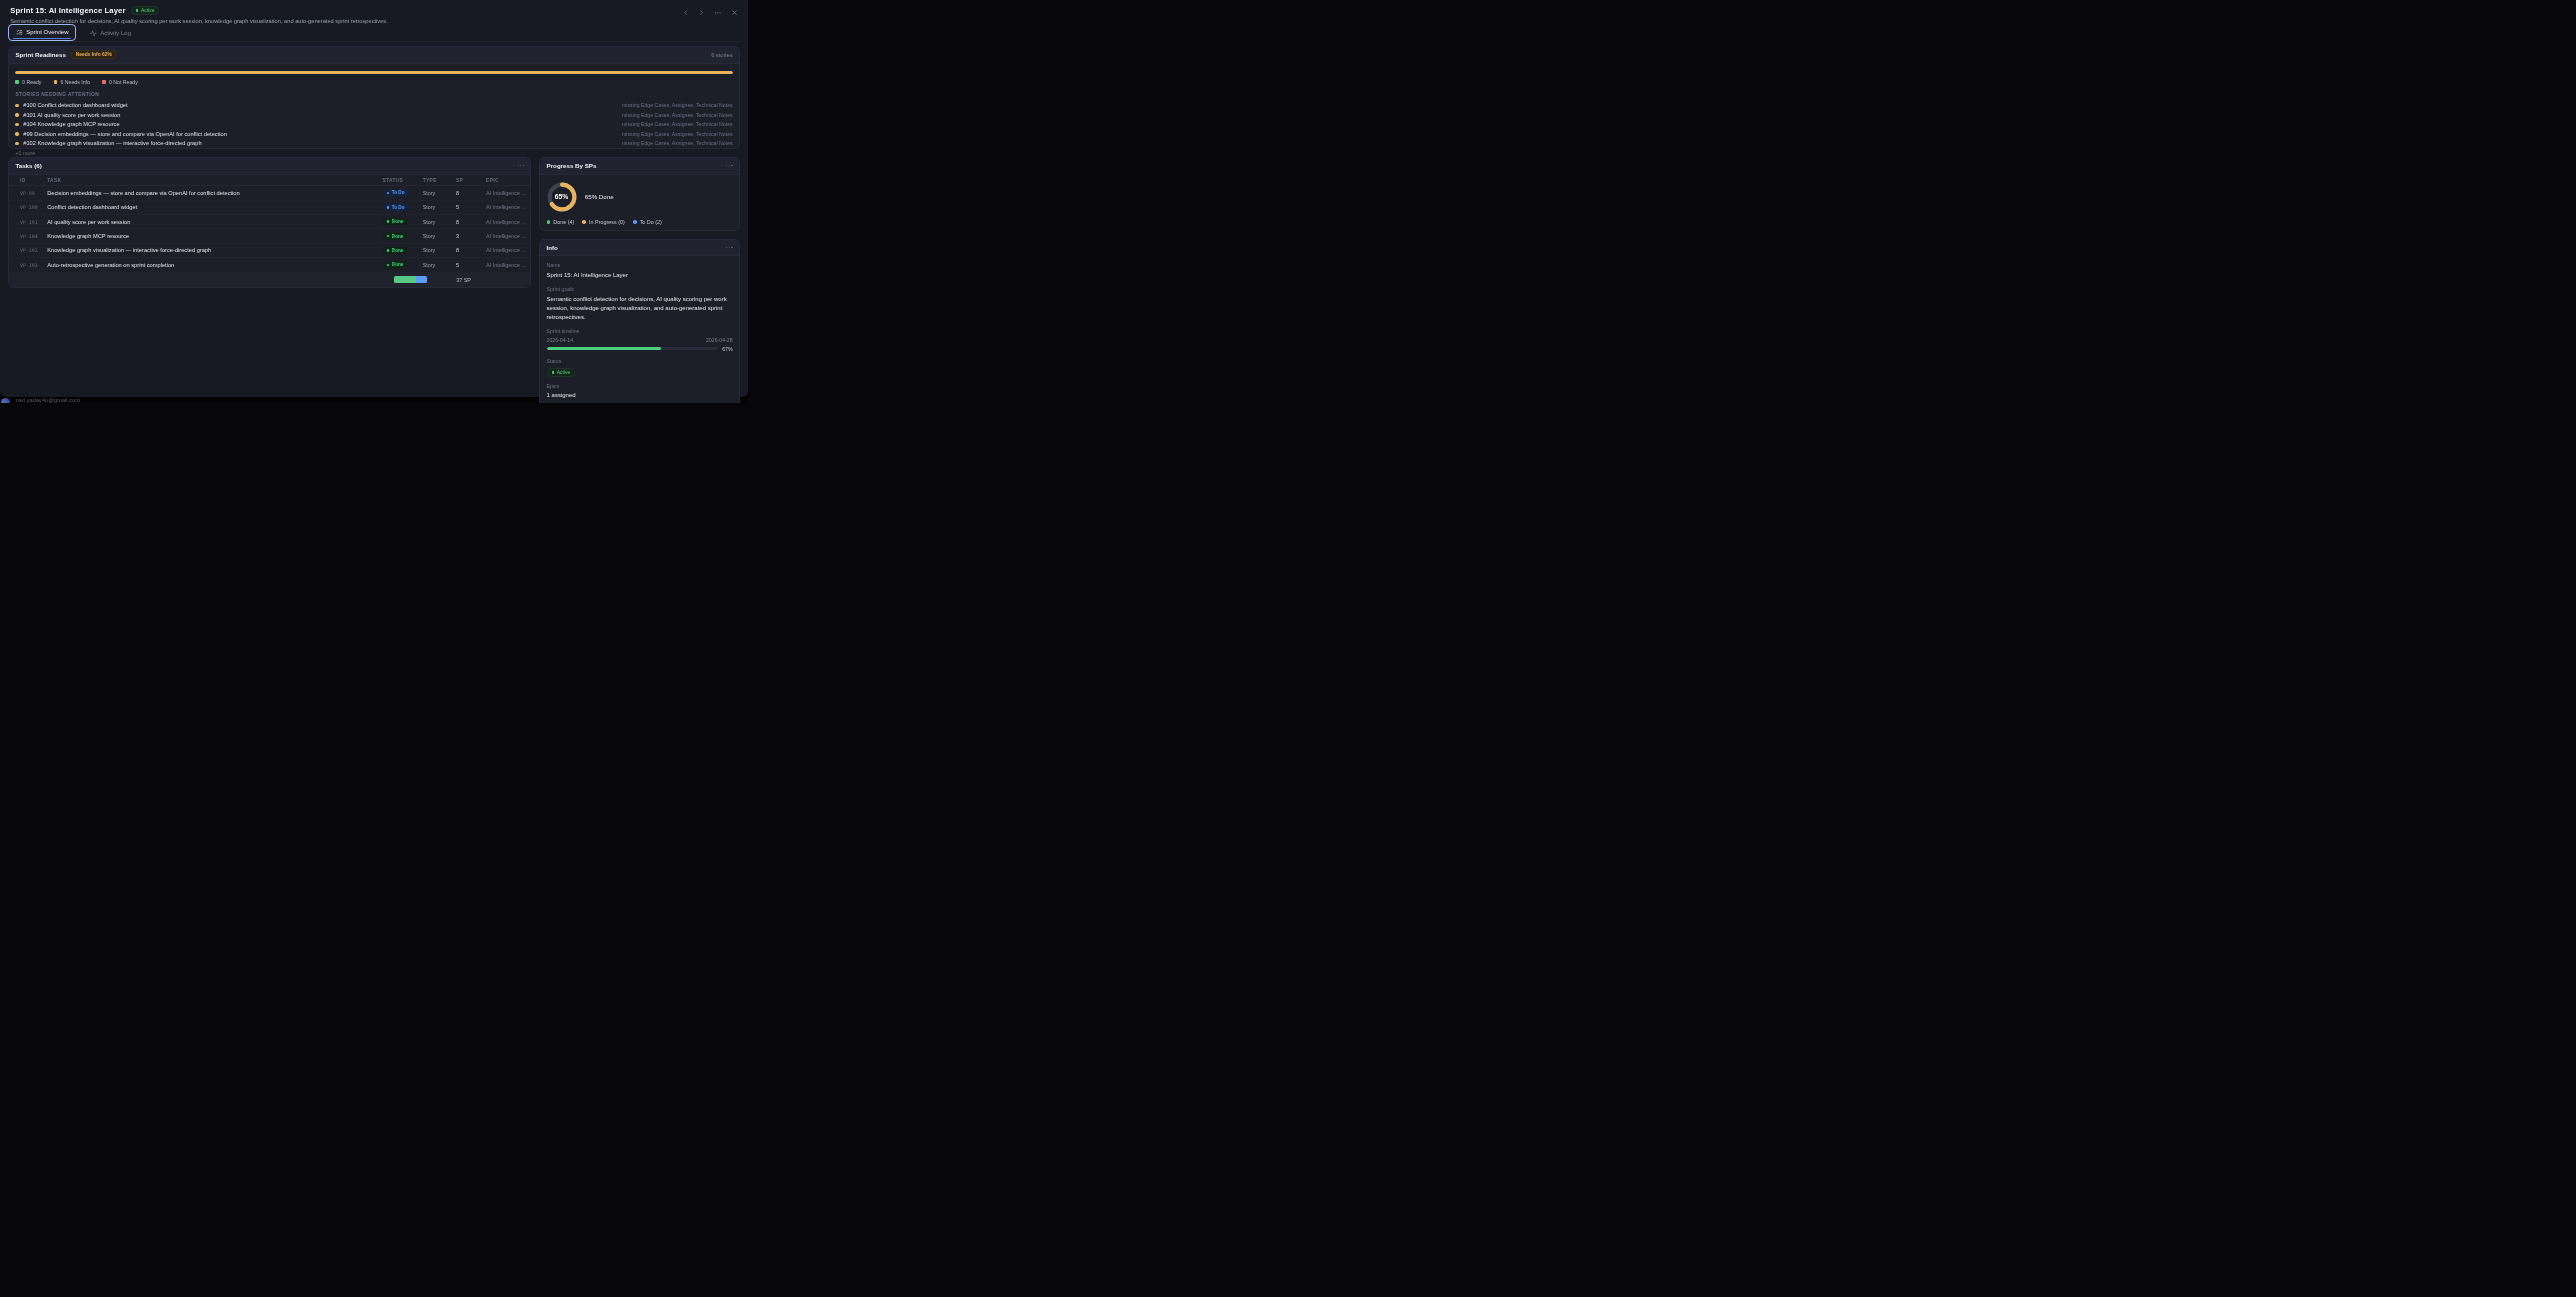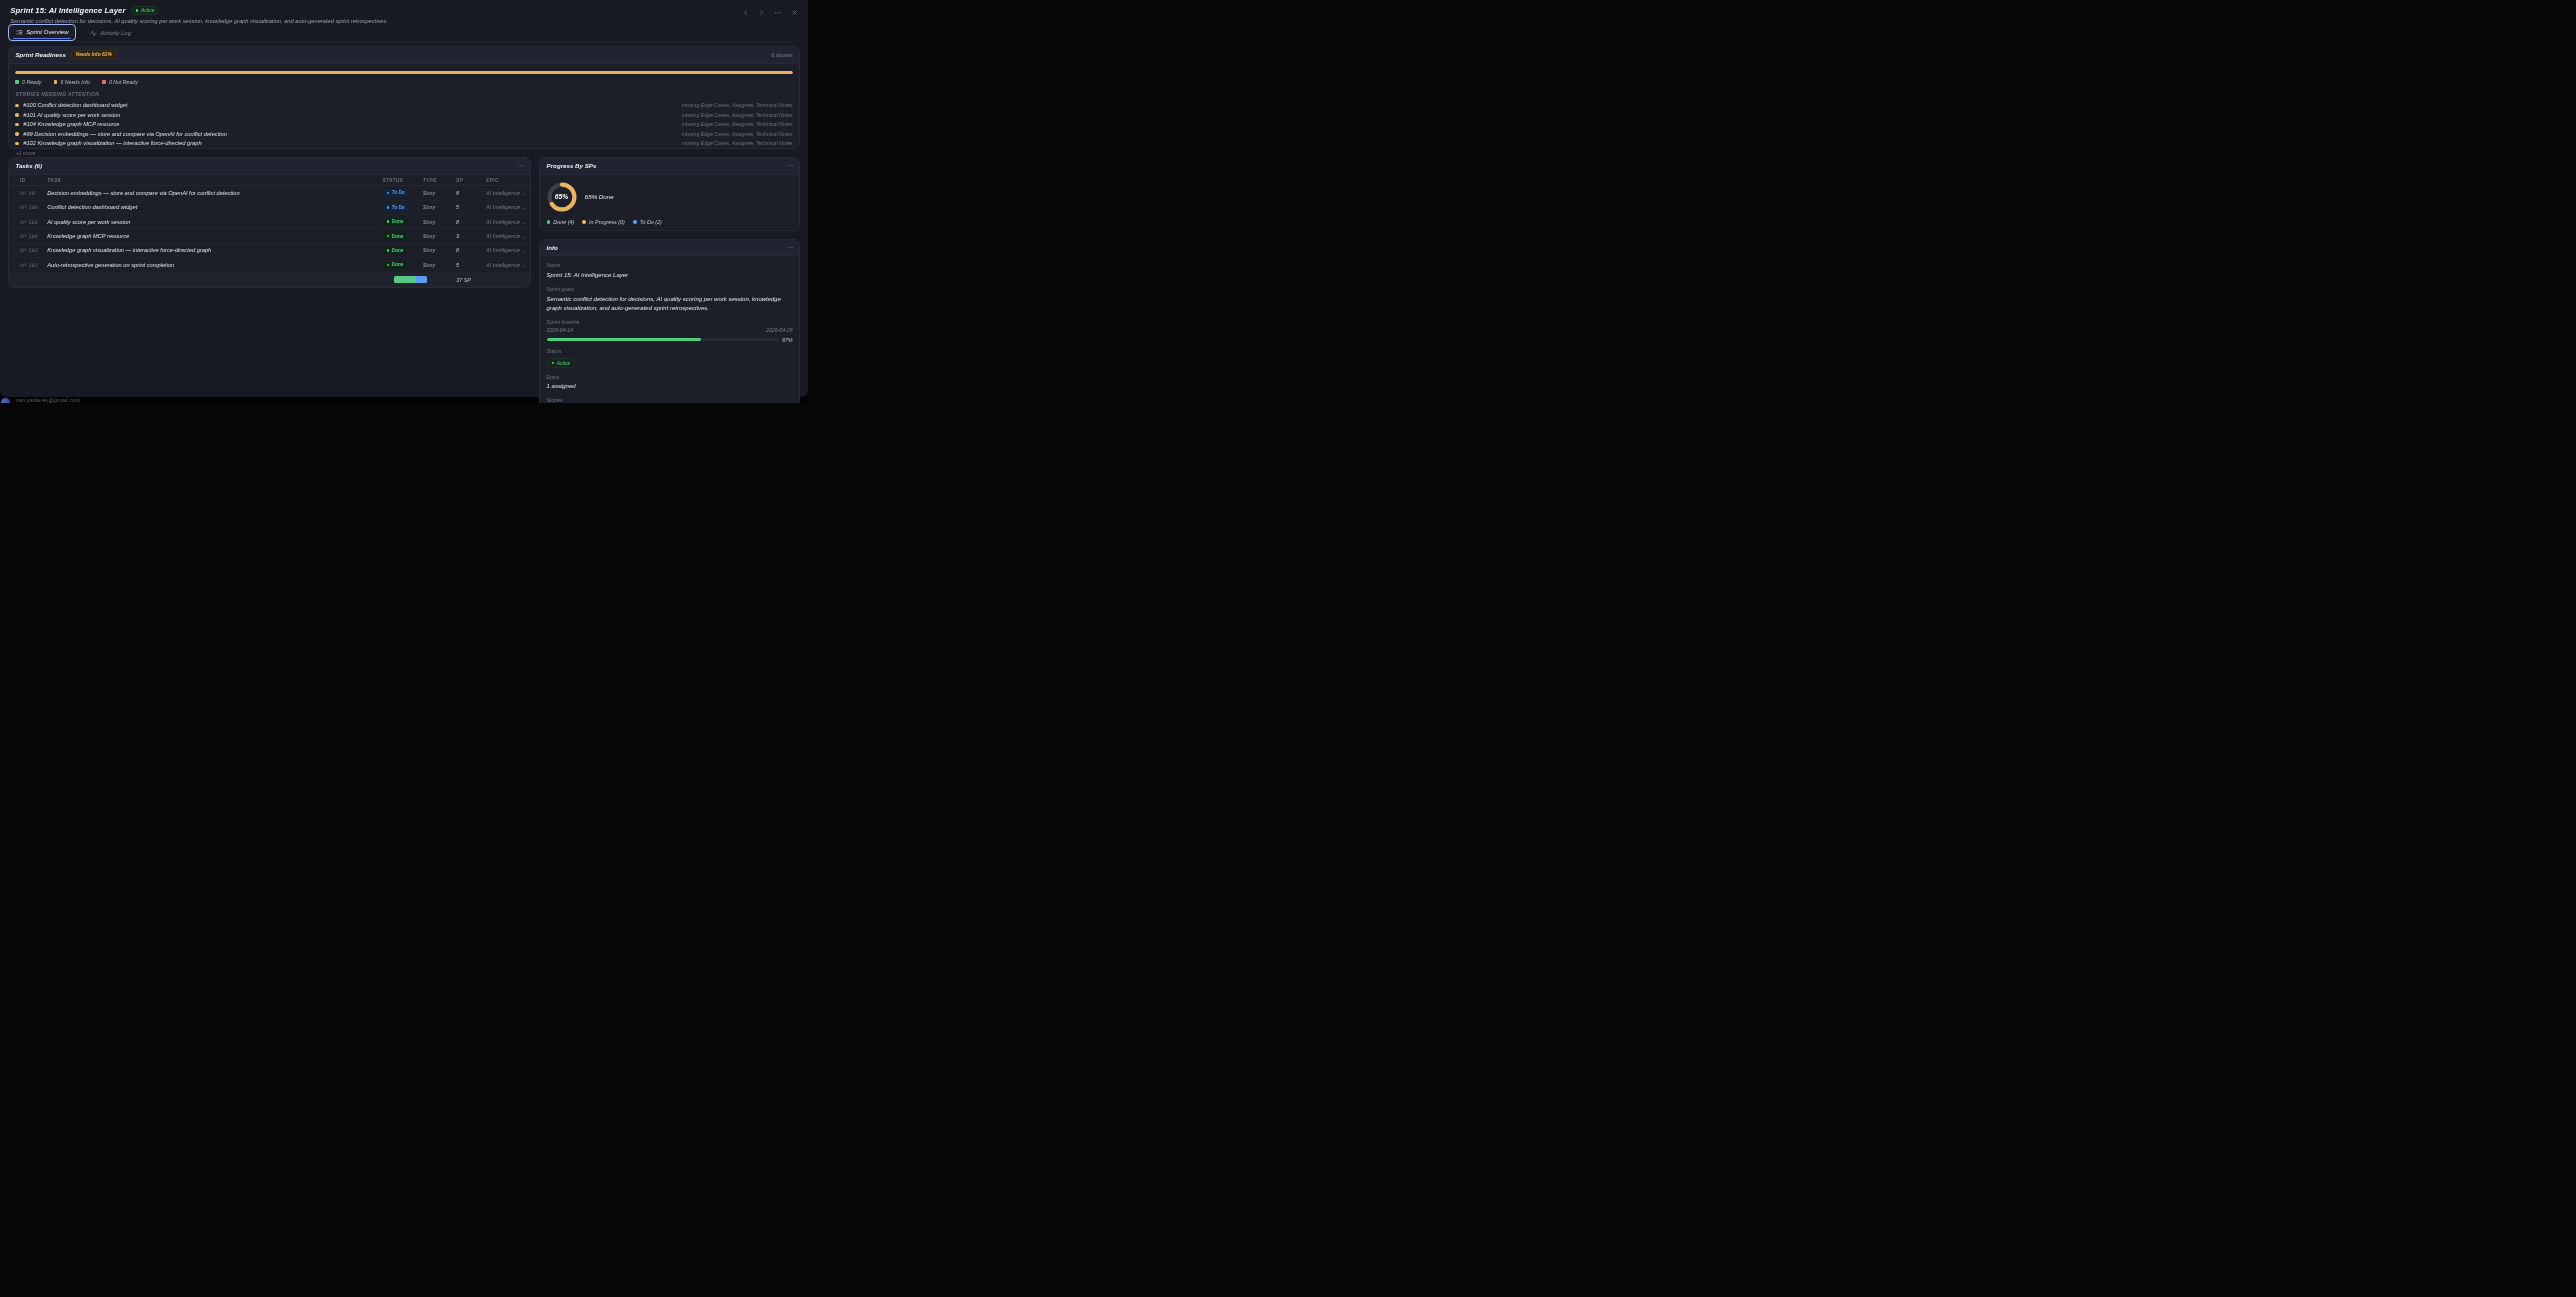--- a/index.html
+++ b/index.html
@@ -1,17 +1,17 @@
 <!DOCTYPE html>
 <html style="font-size:8.2px"><head>
 <meta charset="utf-8">
 <style>
   html,body{margin:0;padding:0;background:#070709;}
-  .screen{position:relative;width:808px;height:403px;overflow:hidden;
-    font-family:"Liberation Sans",sans-serif;background:#4d7c0f;color:#e8eaef;font-style:italic;}
+  .screen{position:relative;width:748px;height:403px;overflow:hidden;
+    font-family:"Liberation Sans",sans-serif;background:#4d7c0f;color:#e8eaef;}
 
   
   .underlay{position:absolute;inset:0;background:#060608;}
   .underlay .side-divider{position:absolute;left:78px;top:392px;bottom:0;width:0.5px;background:#17181d;}
   .underlay .avatar{position:absolute;left:0.5px;top:398px;width:9.8px;height:9.8px;border-radius:50%;
     background:radial-gradient(circle at 35% 30%,#6d86e8,#2f4bc4);}
   .underlay .email{position:absolute;left:16px;top:397px;font-size:5.7px;color:#80848f;}
 
   
   .modal{position:absolute;left:0;top:0;right:0;height:397px;background:#181a23;

